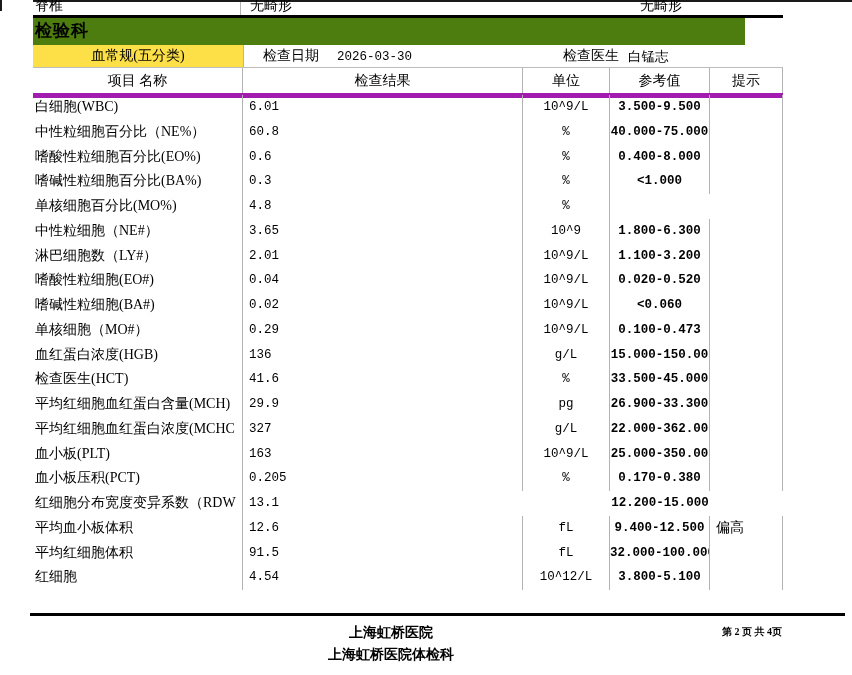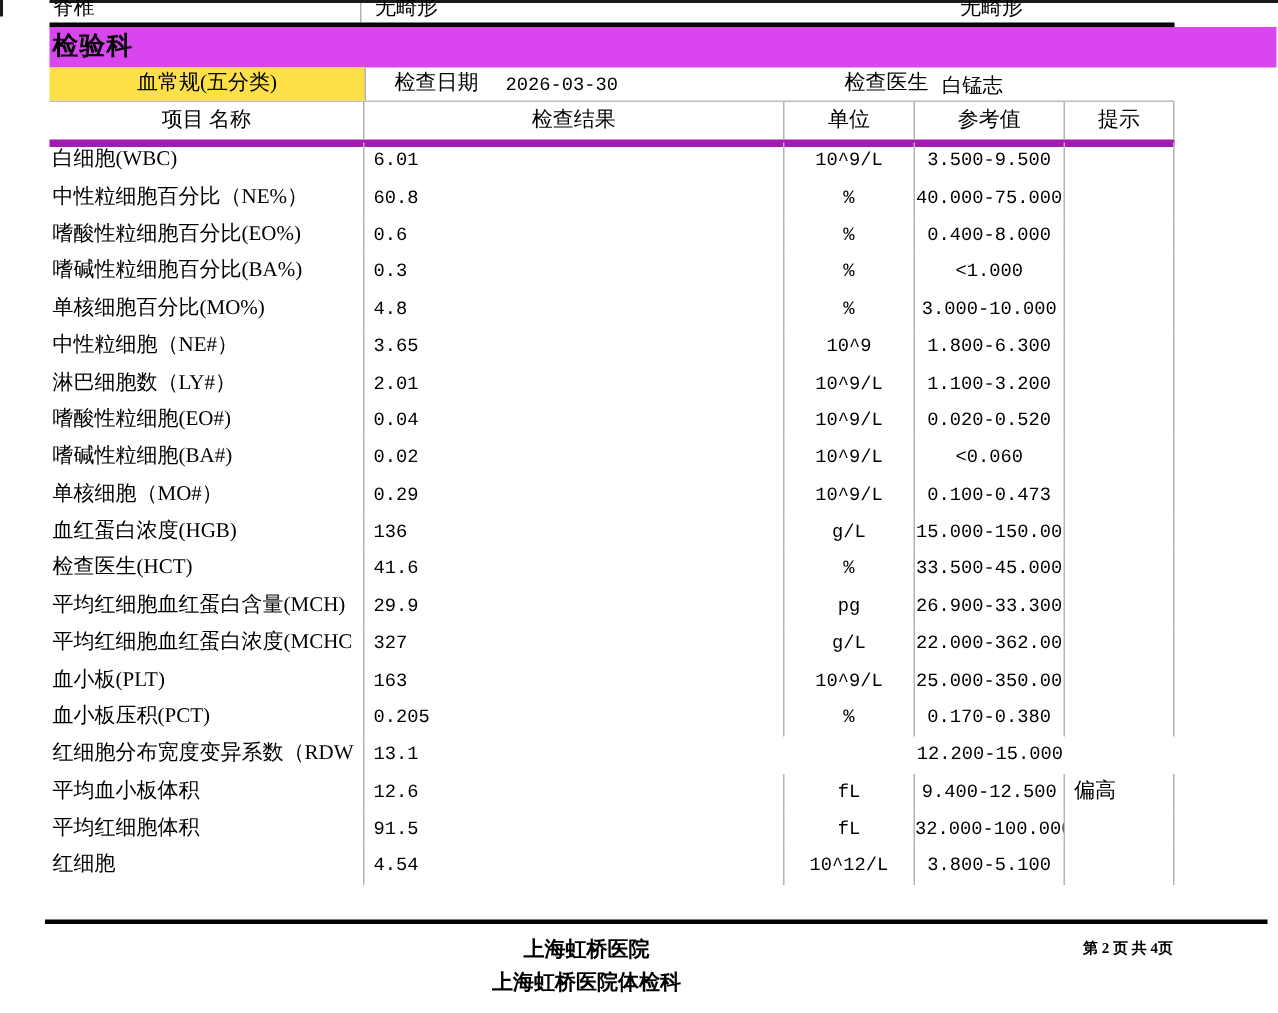--- a/index.html
+++ b/index.html
@@ -9,21 +9,21 @@
   
   .toprow{position:absolute;left:0;top:0;width:852px;height:15px;overflow:hidden;}
   .topline{position:absolute;left:33px;top:0;width:819px;height:2px;background:#1a1a1a;}
   .leftmark{position:absolute;left:0;top:0;width:2px;height:11px;background:#1a1a1a;}
   .toprow .vdiv{position:absolute;left:240px;top:2px;width:1px;height:13px;background:#b3b3b3;}
   .toprow span{position:absolute;top:-3px;font-size:14px;line-height:18px;white-space:nowrap;}
   .tr-c1{left:35px;} .tr-c2{left:250px;} .tr-c3{left:640px;}
 
   .thick-top{position:absolute;left:33px;top:15px;width:750px;height:3px;background:#000;}
 
-  .band{position:absolute;left:33px;top:18px;width:818px;height:27px;background:#d946ef;}
+  .band{position:absolute;left:33px;top:18px;width:712px;height:27px;background:#4d7c0f;}
   .band span{display:block;font-weight:bold;font-size:17px;line-height:26px;padding-left:2px;letter-spacing:1px;}
 
   
   .panel{position:absolute;left:33px;top:45px;width:750px;height:22px;border-bottom:1px solid #bdbdbd;}
   .panel-name{position:absolute;left:0;top:0;width:210px;height:22px;background:#fde047;
               border-right:1px solid #b3b3b3;text-align:center;font-size:14px;line-height:22px;}
   .panel .lbl{position:absolute;top:0;font-size:14px;line-height:22px;white-space:nowrap;}
   .panel .val{position:absolute;top:1px;font-size:12.5px;line-height:22px;white-space:nowrap;
               font-family:"Liberation Mono","DejaVu Sans Mono",monospace;}
   .p-datelbl{left:230px;} .p-dateval{left:304px;} .p-doclbl{left:530px;} .p-docval{left:595px;font-family:"Liberation Serif",serif !important;font-size:13.5px !important;}
@@ -39,21 +39,21 @@
   .tbody{position:absolute;left:33px;top:95px;width:750px;height:495px;}
   .row{position:relative;width:750px;height:24.75px;}
   .row>div{position:absolute;top:0;height:24.75px;line-height:24.75px;box-sizing:border-box;
            white-space:nowrap;overflow:hidden;}
   .c-name{left:0;width:210px;padding-left:2px;font-size:14px;border-right:1px solid #b3b3b3;}
   .c-result{left:210px;width:280px;padding-left:6px;font-size:12.5px;border-right:1px solid #b3b3b3;
             font-family:"Liberation Mono","DejaVu Sans Mono",monospace;}
   .c-unit{left:490px;width:87px;text-align:center;font-size:12.5px;border-right:1px solid #b3b3b3;
           font-family:"Liberation Mono","DejaVu Sans Mono",monospace;}
   .c-ref{left:577px;width:100px;text-align:center;font-size:12.5px;border-right:1px solid #b3b3b3;
-         font-family:"Liberation Mono","DejaVu Sans Mono",monospace;}
+         font-family:"Liberation Mono","DejaVu Sans Mono",monospace;font-weight:bold;}
   .c-hint{left:677px;width:73px;padding-left:6px;font-size:14px;border-right:1px solid #b3b3b3;}
   .row.no-div .c-result,.row.no-div .c-unit,.row.no-div .c-ref,.row.no-div .c-hint{border-right:none;}
 
   .thick-bottom{position:absolute;left:30px;top:613px;width:815px;height:3px;background:#000;}
 
   .f-line1{position:absolute;left:33px;top:624px;width:716px;text-align:center;font-weight:bold;font-size:14px;}
   .f-line2{position:absolute;left:33px;top:646px;width:716px;text-align:center;font-weight:bold;font-size:14px;}
   .f-page{position:absolute;left:722px;top:625px;font-weight:bold;font-size:10px;white-space:nowrap;}
 </style>
 </head>
@@ -122,21 +122,20 @@
     <div class="c-result">0.3</div>
     <div class="c-unit">%</div>
     <div class="c-ref">&lt;1.000</div>
     <div class="c-hint"></div>
   </div>
 
   <div class="row">
     <div class="c-name">单核细胞百分比(MO%)</div>
     <div class="c-result">4.8</div>
     <div class="c-unit">%</div>
-    <div class="c-ref">3.000-10.000</div>
     <div class="c-hint"></div>
   </div>
 
   <div class="row">
     <div class="c-name">中性粒细胞（NE#）</div>
     <div class="c-result">3.65</div>
     <div class="c-unit">10^9</div>
     <div class="c-ref">1.800-6.300</div>
     <div class="c-hint"></div>
   </div>

